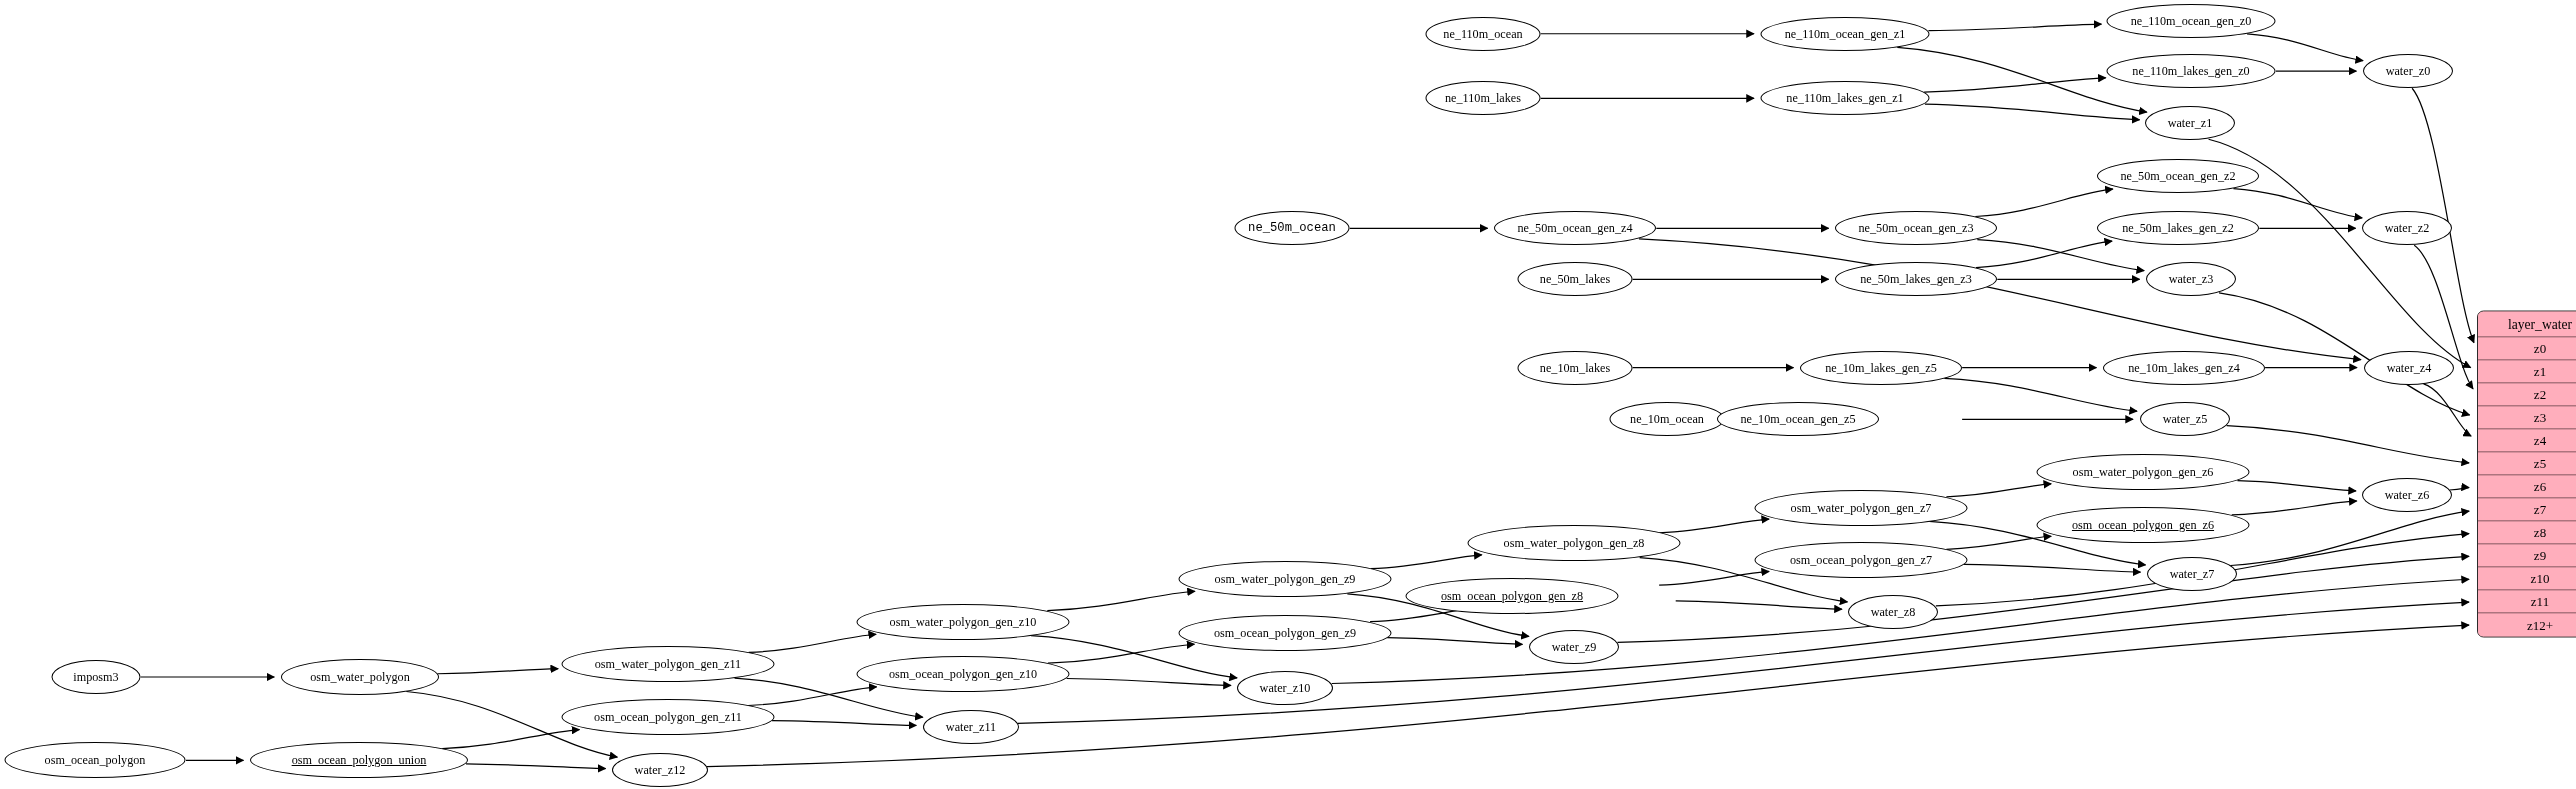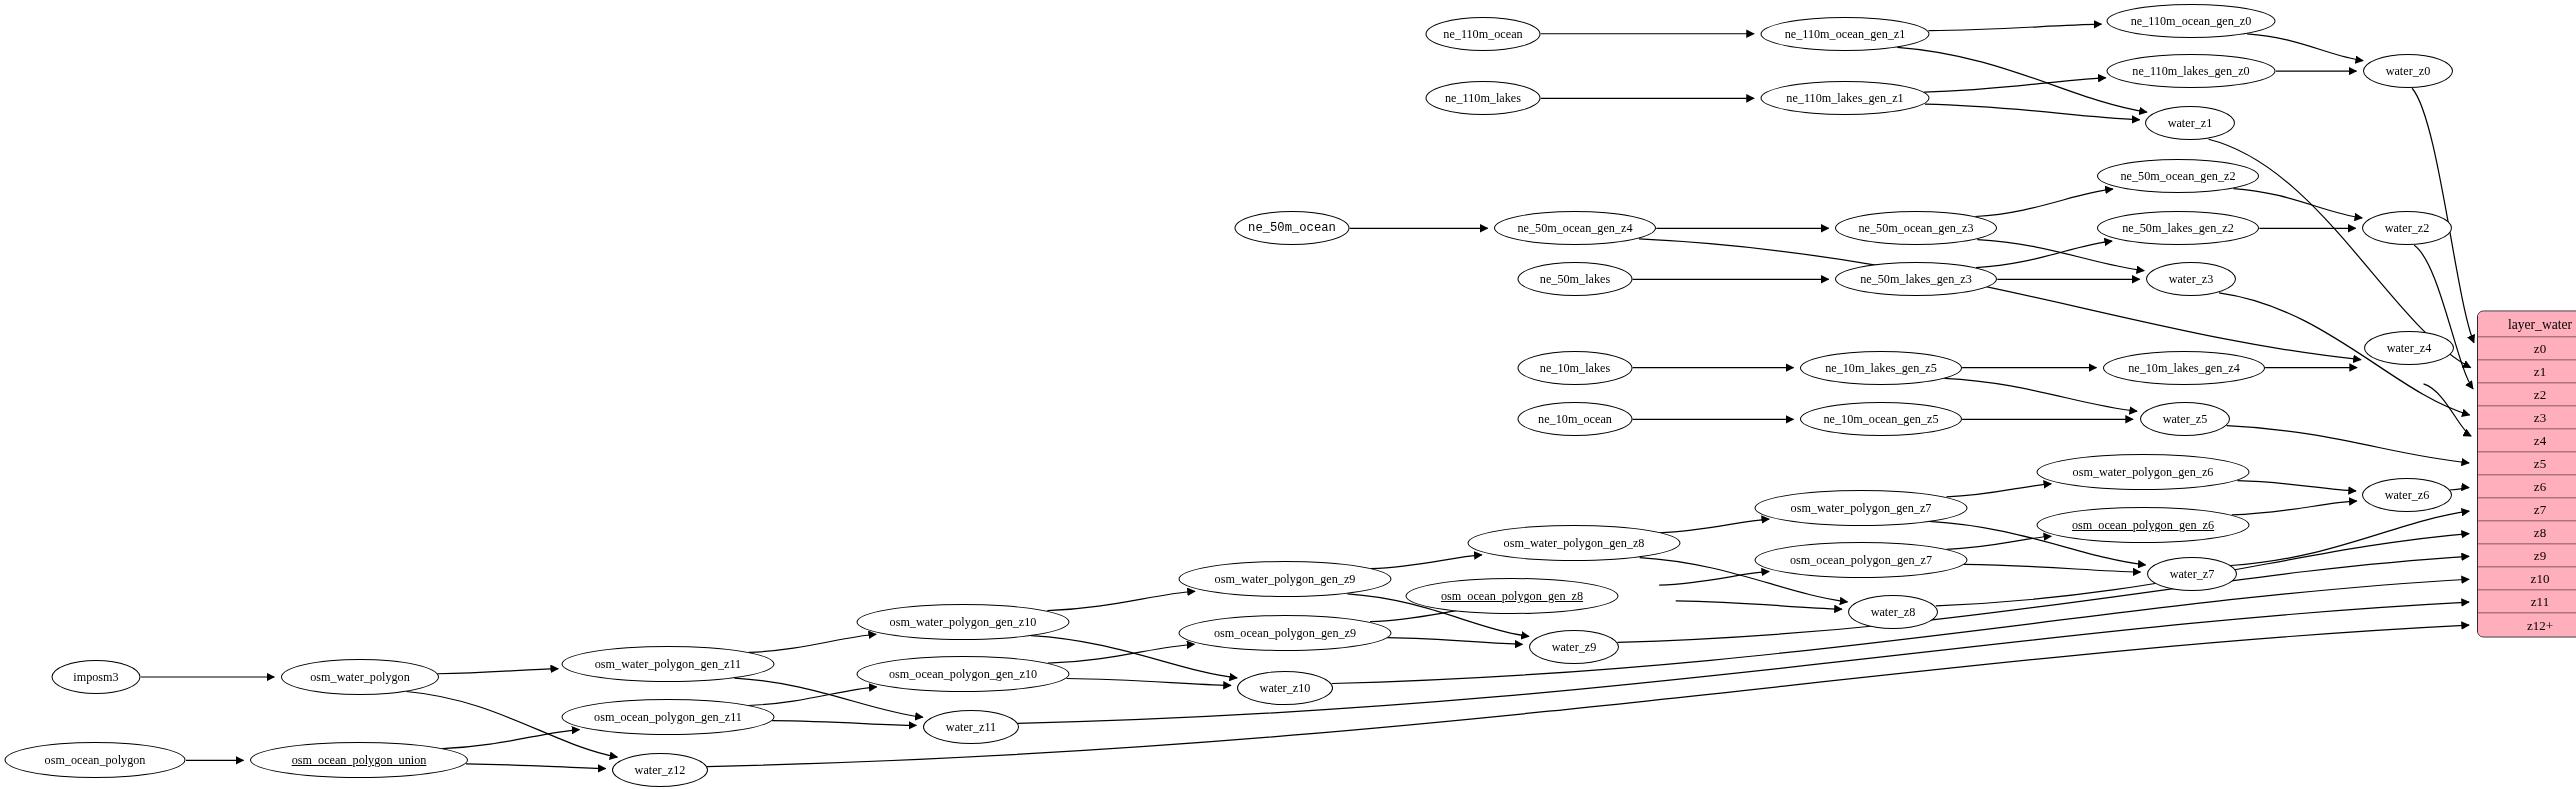--- a/index.html
+++ b/index.html
@@ -187,27 +187,27 @@
       </div>
       <div class="node" style="left: 1575px; top: 368px; width: 115px; height: 34px;">
         <span>ne_10m_lakes</span>
       </div>
       <div class="node" style="left: 1881px; top: 368px; width: 162px; height: 34px;">
         <span>ne_10m_lakes_gen_z5</span>
       </div>
       <div class="node" style="left: 2184px; top: 368px; width: 162px; height: 34px;">
         <span>ne_10m_lakes_gen_z4</span>
       </div>
-      <div class="node" style="left: 2409px; top: 348px; width: 90px; height: 34px;">
+      <div class="node" style="left: 2409px; top: 368px; width: 90px; height: 34px;">
         <span>water_z4</span>
       </div>
-      <div class="node" style="left: 1575px; top: 419px; width: 115px; height: 34px; text-align: right;">
+      <div class="node" style="left: 1667px; top: 419px; width: 115px; height: 34px; text-align: right;">
         <span>ne_10m_ocean</span>
       </div>
-      <div class="node" style="left: 1881px; top: 419px; width: 162px; height: 34px;">
+      <div class="node" style="left: 1798px; top: 419px; width: 162px; height: 34px;">
         <span>ne_10m_ocean_gen_z5</span>
       </div>
       <div class="node" style="left: 2185px; top: 419px; width: 90px; height: 34px;">
         <span>water_z5</span>
       </div>
       <div class="node" style="left: 2143px; top: 472px; width: 213px; height: 36px;">
         <span>osm_water_polygon_gen_z6</span>
       </div>
       <div class="node" style="left: 2407px; top: 495px; width: 90px; height: 34px;">
         <span>water_z6</span>

